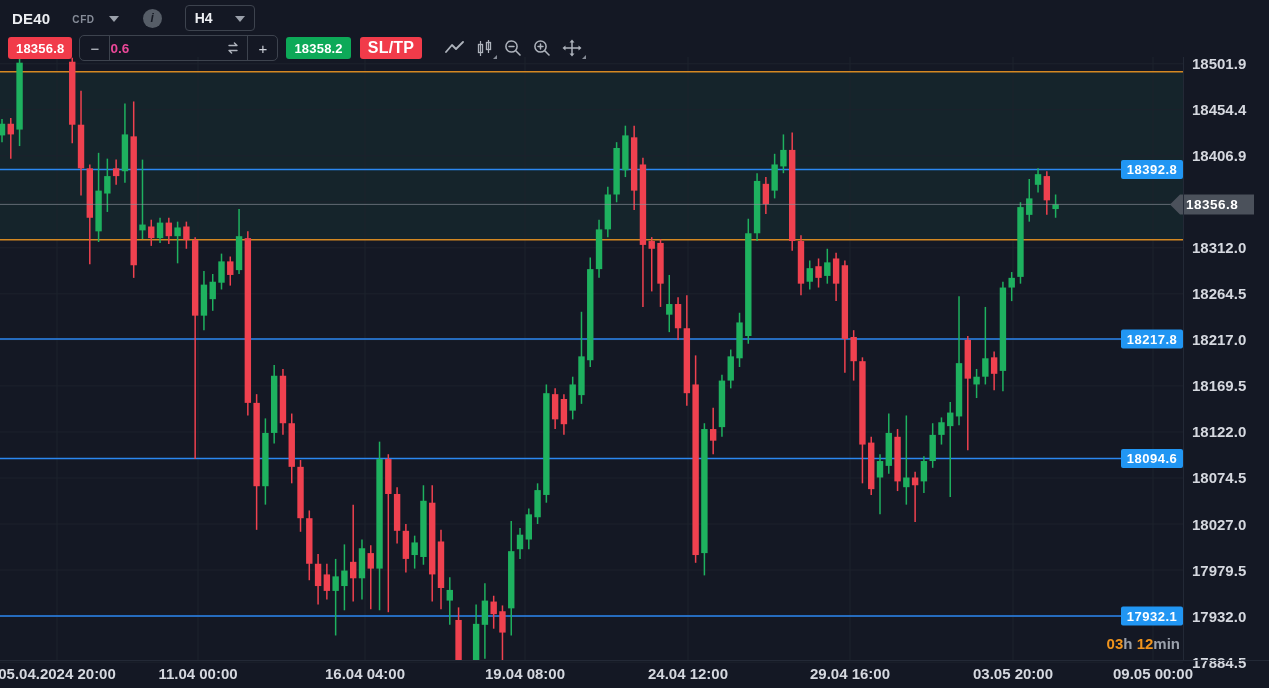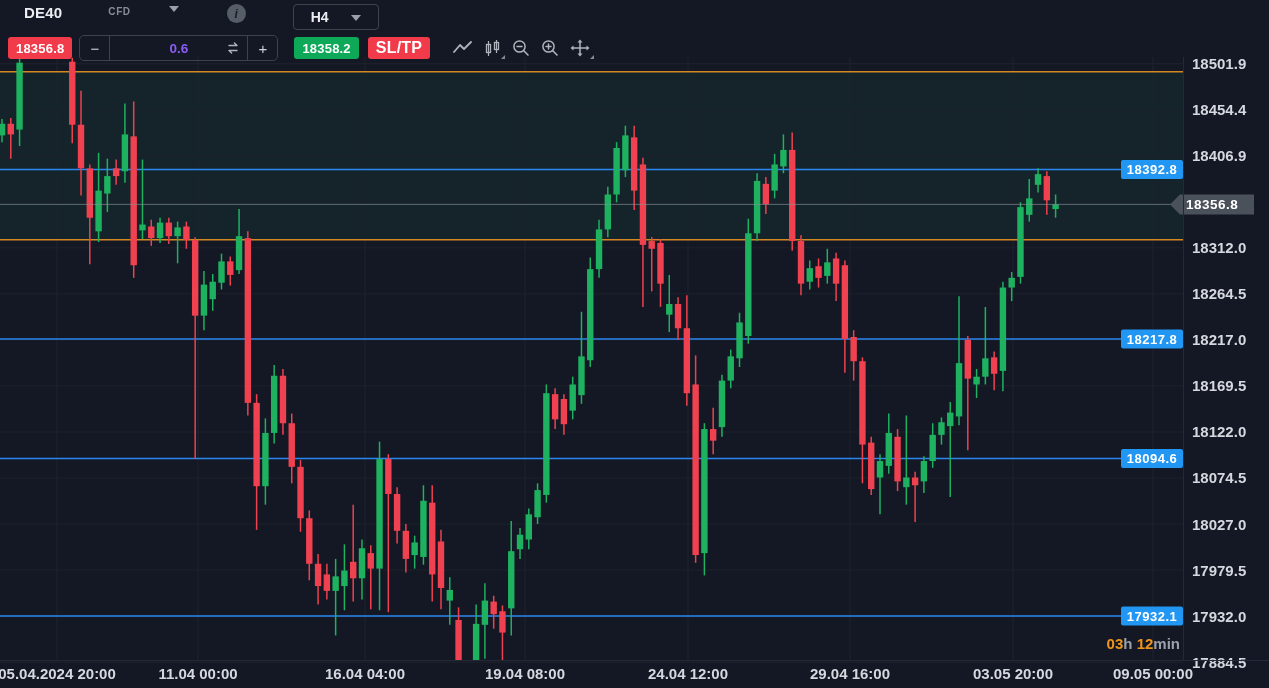--- a/index.html
+++ b/index.html
@@ -2,46 +2,46 @@
 <html><head>
 <meta charset="utf-8">
 <style>
   html,body{margin:0;padding:0;background:#141824;width:1269px;height:688px;overflow:hidden;
     font-family:"Liberation Sans",sans-serif;-webkit-font-smoothing:antialiased;}
   #stage{position:relative;width:1269px;height:688px;background:#141824;}
   #chart-svg{position:absolute;left:0;top:0;}
   #chart-svg text{font-family:"Liberation Sans",sans-serif;}
 
   .toolbar{position:absolute;left:0;top:0;width:1269px;height:62px;z-index:5;}
-  .row1{position:absolute;left:24px;top:4px;height:28px;display:flex;gap:24px;}
+  .row1{position:absolute;left:12px;top:4px;height:28px;display:flex;align-items:center;}
   .sym{color:#eceef2;font-size:15px;font-weight:700;letter-spacing:.2px;cursor:pointer;}
   .cfd{color:#868c98;font-size:10px;font-weight:700;letter-spacing:.6px;margin-left:22px;margin-top:2px;}
   .chev{width:0;height:0;border-left:5px solid transparent;border-right:5px solid transparent;
     border-top:6px solid #9aa0aa;margin-left:14px;margin-top:2px;cursor:pointer;}
   .info{width:19px;height:19px;border-radius:50%;background:#565d67;color:#171b25;
     font-size:12px;font-weight:700;font-style:italic;display:flex;align-items:center;justify-content:center;
     margin-left:24px;cursor:pointer;}
   .tfbox{margin-left:23px;height:24px;min-width:50px;border:1px solid #3d434e;border-radius:4px;
-    display:flex;align-items:center;justify-content:space-between;padding:0 17px;cursor:pointer;}
+    display:flex;align-items:center;justify-content:space-between;padding:0 9px;cursor:pointer;}
   .tfbox span.tf{color:#eceef2;font-size:14px;font-weight:700;}
   .tfbox .chev{margin-left:11px;border-left-width:5px;border-right-width:5px;border-top-width:6px;}
 
   .row2{position:absolute;left:8px;top:36px;height:24px;display:flex;align-items:center;}
   .badge{height:22px;border-radius:3px;display:flex;align-items:center;justify-content:center;
     color:#fff;font-size:13px;font-weight:700;padding:0 8px;cursor:pointer;letter-spacing:.2px;}
   .badge.red{background:#f13b4a;}
-  .badge.green{background:#0da958;margin-left:16px;}
+  .badge.green{background:#0da958;margin-left:8px;}
   .badge.sltp{margin-left:9px;font-size:16px;}
   .stepper{display:flex;align-items:center;margin-left:7px;height:24px;border:1px solid #3d434e;
     border-radius:5px;overflow:hidden;background:transparent;}
   .step{width:29px;height:24px;background:transparent;border:none;color:#cfd3da;font-size:15px;
     line-height:1;cursor:pointer;padding:0;font-family:"Liberation Sans",sans-serif;}
   .sdiv{width:1px;height:24px;background:#3d434e;}
-  .qty{position:relative;width:137px;height:24px;display:flex;align-items:center;justify-content:center;
-    color:#8b5cf6;font-size:13.5px;font-weight:700;cursor:text;}
+  .qty{position:relative;width:137px;height:24px;display:flex;align-items:center;
+    color:#ec4899;font-size:13.5px;font-weight:700;cursor:text;}
   .refresh{position:absolute;right:7px;top:5px;}
 
   .icons{display:flex;align-items:center;margin-left:12px;}
   .icw{position:relative;margin-left:11px;cursor:pointer;display:flex;align-items:center;}
   .corner{position:absolute;right:-4px;bottom:-2px;width:0;height:0;
     border-bottom:4px solid #858b96;border-left:4px solid transparent;}
 </style>
 </head>
 <body>
 

